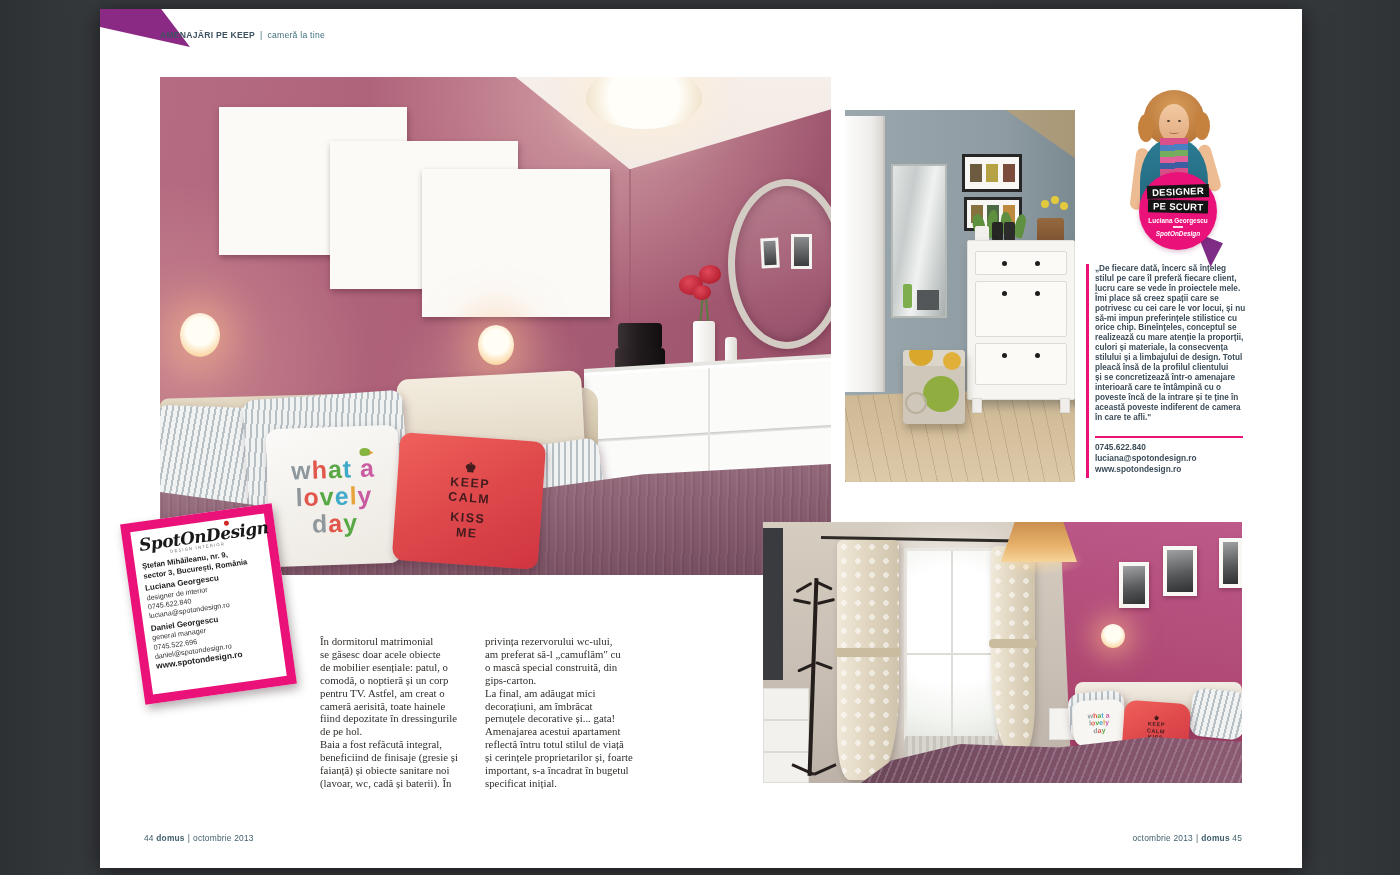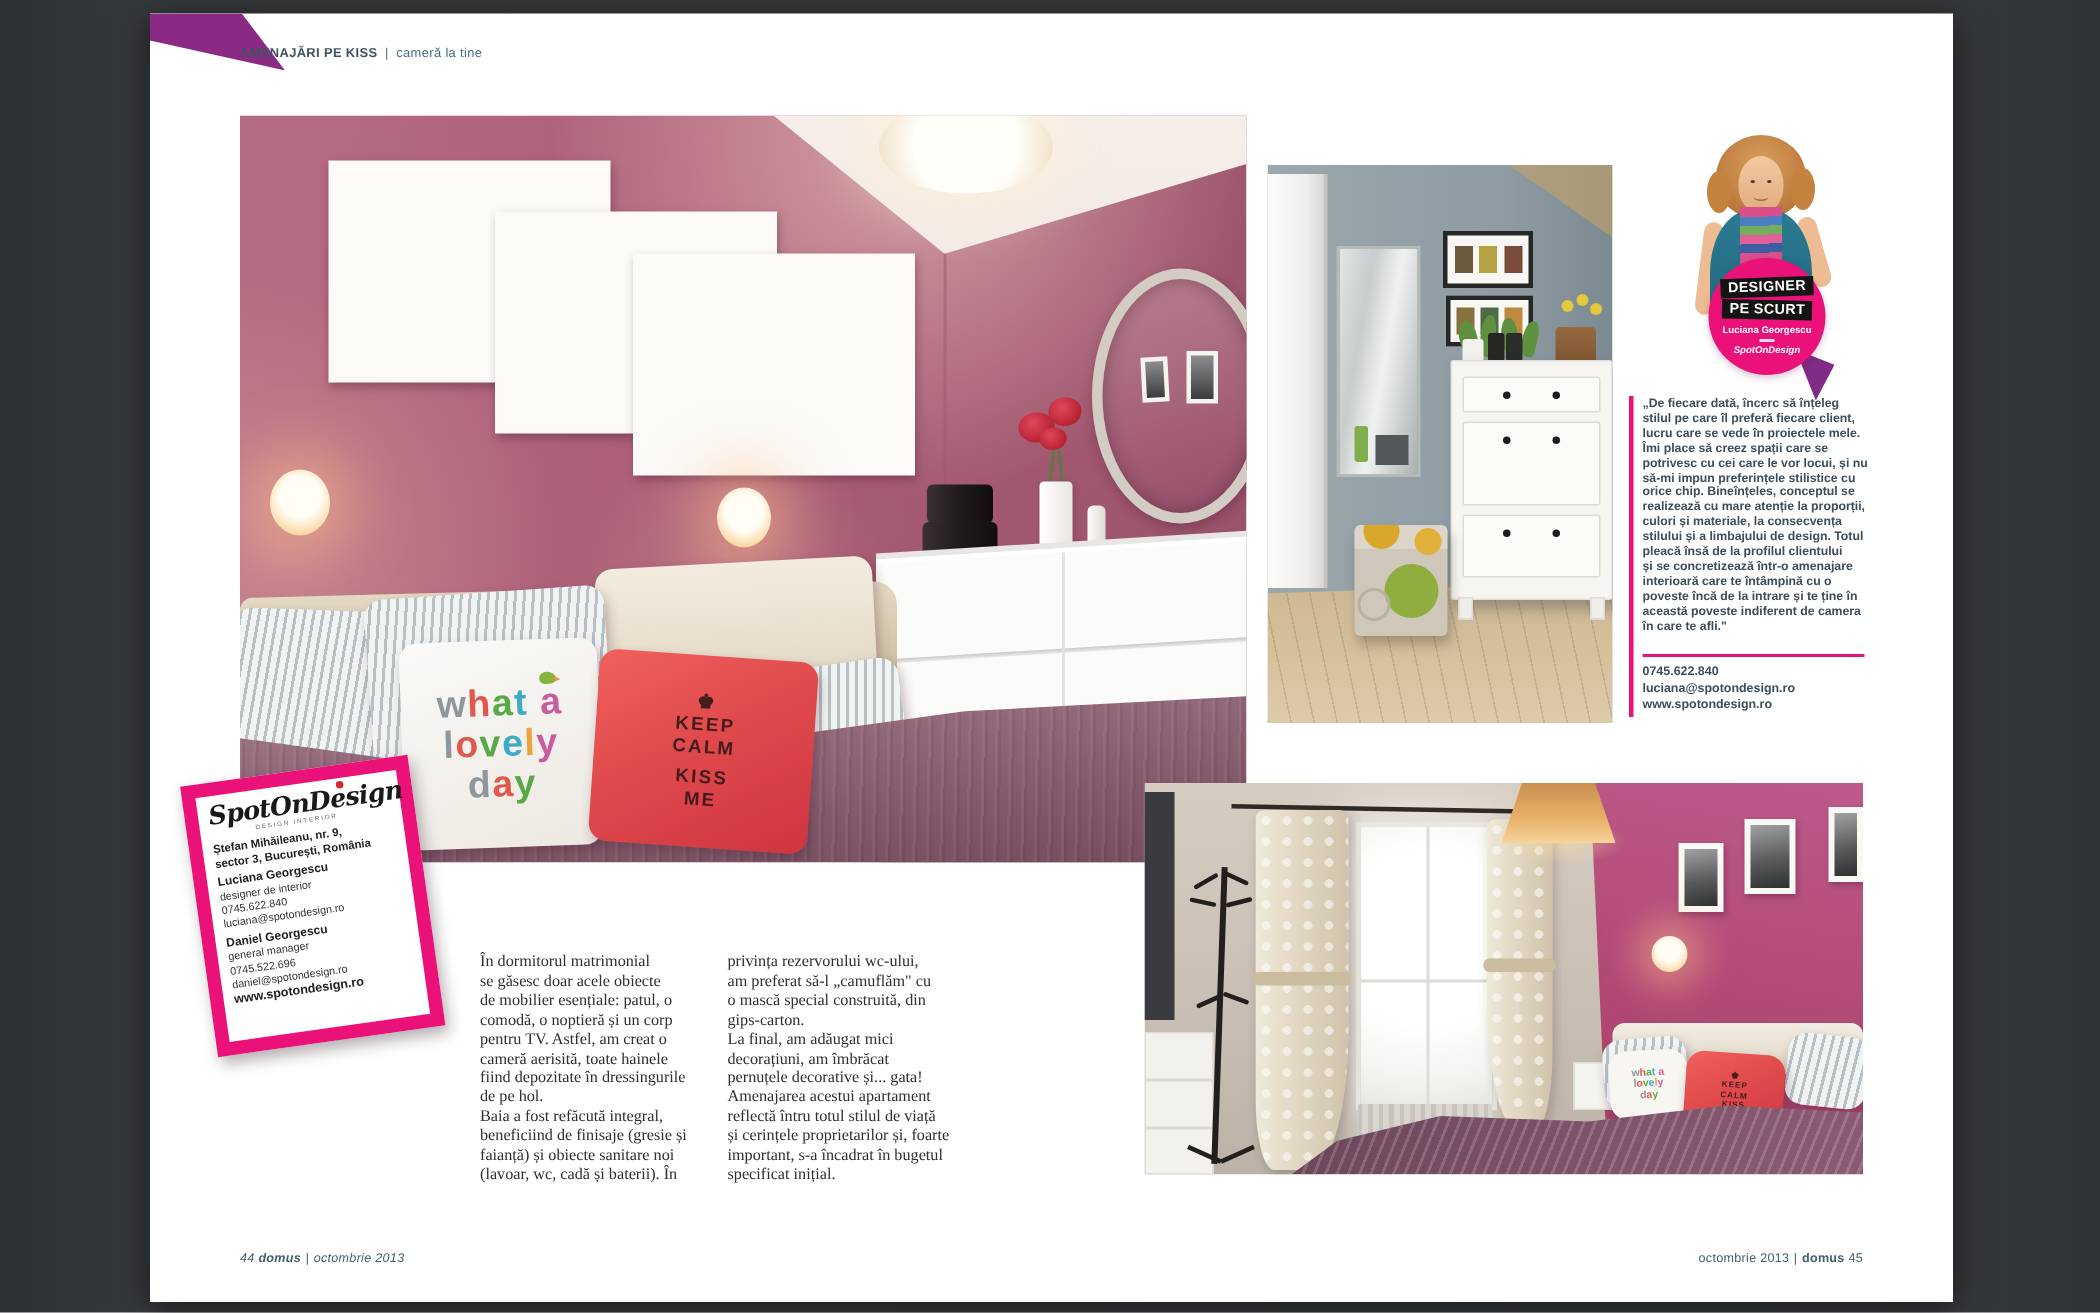--- a/index.html
+++ b/index.html
@@ -223,32 +223,32 @@
 
   
   .article-col { top:626px; font-family:"Liberation Serif", serif; font-size:10.8px; line-height:12.9px; color:#322e2b; white-space:pre-line; }
   .col1 { left:220px; width:160px; }
   .col2 { left:385px; width:184px; }
 
   
   .footer { top:824px; font-size:8.4px; color:#42606d; letter-spacing:.2px; }
   .footer b { font-weight:bold; }
   .footer .fsep { margin:0 3px; }
-  .footer-left { left:60px;font-style:italic; }
+  .footer-left { left:44px; }
   .footer-right { right:60px; text-align:left; }
 </style>
 </head>
 <body>
 
 <div class="page">
 
   <div class="abs corner-tri"></div>
 
   <div class="abs mag-header">
-    <span class="sec">AMENAJĂRI PE KISS</span><span class="sep">|</span><span class="sub">cameră la tine</span>
+    <span class="sec">AMENAJĂRI PE KEEP</span><span class="sep">|</span><span class="sub">cameră la tine</span>
   </div>
 
   <div class="abs photo main-photo">
     <div class="abs mp-wall"></div>
     <div class="abs mp-ceiling"></div>
     <div class="abs mp-corner"></div>
     <div class="abs mp-lamp"></div>
     <div class="abs mframe mf1">
         <div class="mphoto bw1"></div>
       </div>

